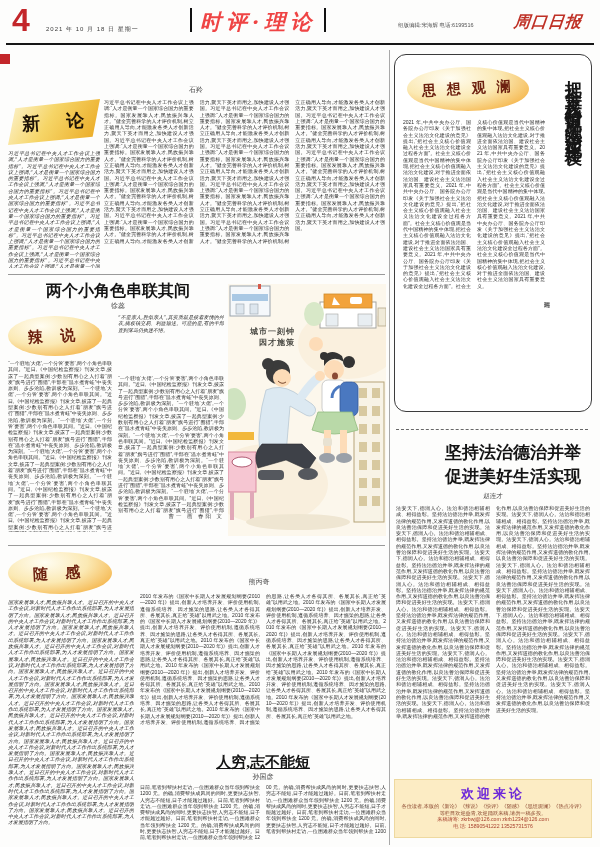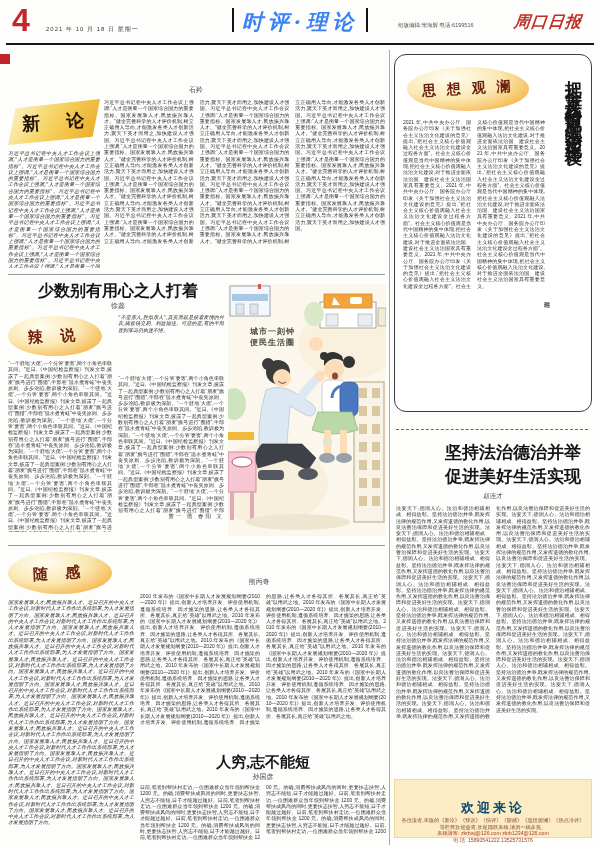--- a/index.html
+++ b/index.html
@@ -3,22 +3,22 @@
 <meta charset="utf-8">
 <style>
   html,body{margin:0;padding:0;background:#e9e9e9;}
   .page{position:relative;width:600px;height:847px;background:#fdfdfc;overflow:hidden;
         font-family:"Liberation Sans","DejaVu Sans",sans-serif;color:#1c1c1c;}
   .abs{position:absolute;}
   
   .page-num{left:12px;top:2px;font:bold 32px "Liberation Sans",sans-serif;color:#c3262a;}
   .date-line{left:46px;top:25px;font-size:6px;color:#3a3a3a;letter-spacing:1px;}
   .red-mark{left:0;top:54px;width:10px;height:10px;background:#c3262a;}
-  .section-title{left:182px;top:8px;width:236px;text-align:center;
-      font:bold italic 21px "DejaVu Serif",serif;letter-spacing:5px;color:#3b82f6;}
+  .section-title{left:182px;top:8px;width:236px;
+      font:bold italic 21px "DejaVu Serif",serif;letter-spacing:5px;color:#ef4444;}
   .section-title .bar{display:inline-block;width:2px;height:24px;background:#111;
       vertical-align:-3px;margin:0 8px;}
   .editor-line{left:398px;top:22px;font-size:5.5px;color:#555;}
   .masthead{left:514px;top:12px;font:bold italic 16px "DejaVu Serif",serif;color:#bf3126;
       transform:skewX(-6deg);letter-spacing:1px;}
   .header-rule{left:6px;top:43px;width:588px;height:1.5px;background:#161616;}
   
   .headline{font-family:"Liberation Serif","DejaVu Serif",serif;font-weight:bold;color:#141414;
       text-align:center;}
   .byline{text-align:center;font-size:7px;color:#4a4a4a;}
@@ -41,22 +41,22 @@
       transform:rotate(-3deg);}
   
   .thought-box{left:394px;top:54px;width:196px;height:356px;border:1px solid #3c3c3c;
       border-radius:12px;background:#fff;}
   .v-title{writing-mode:vertical-rl;text-orientation:upright;
       font:bold 17px "Liberation Serif","DejaVu Serif",serif;letter-spacing:4px;color:#161616;}
   .v-byline{writing-mode:vertical-rl;text-orientation:upright;font-size:6px;color:#555;}
   .dashed-rule{border-top:1px dashed #666;height:0;}
   .submit-box{left:394px;top:779px;width:198px;height:59px;background:#fcecc4;
       border:1px solid #eed9a0;box-sizing:border-box;text-align:center;}
-  .submit-title{font:bold 13px "Liberation Serif",serif;color:#0c4a6e;letter-spacing:3px;
-      margin-top:19px;}
+  .submit-title{font:bold 13px "Liberation Serif",serif;color:#6d28d9;letter-spacing:3px;
+      margin-top:5px;}
   .submit-line{font-size:5.2px;line-height:6.5px;color:#8d4a32;padding:0 5px;}
   .submit-line.contact{color:#a8402e;}
   
   .illu{left:228px;top:284px;width:158px;height:252px;}
   .illu-caption{position:absolute;left:22px;top:42px;font:bold 8px "Liberation Serif",serif;
       color:#4a4a44;line-height:11px;letter-spacing:1px;text-align:right;}
   .credit{font-size:5.5px;color:#444;text-align:right;letter-spacing:2px;}
 </style>
 </head>
 <body>
@@ -78,21 +78,21 @@
   <div class="abs" style="left:8px;top:99px;width:92px;height:172px;">
     <div class="seal-diamond">
         <span>新 论</span>
       </div>
     <div class="body-text italic-text" style="height:118px;margin-top:5px;">习近平总书记在中央人才工作会议上强调,“人才是衡量一个国家综合国力的重要指标”。习近平总书记在中央人才工作会议上强调,“人才是衡量一个国家综合国力的重要指标”。习近平总书记在中央人才工作会议上强调,“人才是衡量一个国家综合国力的重要指标”。习近平总书记在中央人才工作会议上强调,“人才是衡量一个国家综合国力的重要指标”。习近平总书记在中央人才工作会议上强调,“人才是衡量一个国家综合国力的重要指标”。习近平总书记在中央人才工作会议上强调,“人才是衡量一个国家综合国力的重要指标”。习近平总书记在中央人才工作会议上强调,“人才是衡量一个国家综合国力的重要指标”。习近平总书记在中央人才工作会议上强调,“人才是衡量一个国家综合国力的重要指标”。习近平总书记在中央人才工作会议上强调,“人才是衡量一个国家综合国力的重要指标”。习近平总书记在中央人才工作会议上强调,“人才是衡量一个国家综合国力的重要指标”。</div>
   </div>
   <div class="abs body-text cols-3" style="left:104px;top:99px;width:281px;height:170px;">习近平总书记在中央人才工作会议上强调:“人才是衡量一个国家综合国力的重要指标。国家发展靠人才,民族振兴靠人才。”健全完善科学的人才评价机制,树立正确用人导向,才能激发各类人才创新活力,聚天下英才而用之,加快建设人才强国。习近平总书记在中央人才工作会议上强调:“人才是衡量一个国家综合国力的重要指标。国家发展靠人才,民族振兴靠人才。”健全完善科学的人才评价机制,树立正确用人导向,才能激发各类人才创新活力,聚天下英才而用之,加快建设人才强国。习近平总书记在中央人才工作会议上强调:“人才是衡量一个国家综合国力的重要指标。国家发展靠人才,民族振兴靠人才。”健全完善科学的人才评价机制,树立正确用人导向,才能激发各类人才创新活力,聚天下英才而用之,加快建设人才强国。习近平总书记在中央人才工作会议上强调:“人才是衡量一个国家综合国力的重要指标。国家发展靠人才,民族振兴靠人才。”健全完善科学的人才评价机制,树立正确用人导向,才能激发各类人才创新活力,聚天下英才而用之,加快建设人才强国。习近平总书记在中央人才工作会议上强调:“人才是衡量一个国家综合国力的重要指标。国家发展靠人才,民族振兴靠人才。”健全完善科学的人才评价机制,树立正确用人导向,才能激发各类人才创新活力,聚天下英才而用之,加快建设人才强国。习近平总书记在中央人才工作会议上强调:“人才是衡量一个国家综合国力的重要指标。国家发展靠人才,民族振兴靠人才。”健全完善科学的人才评价机制,树立正确用人导向,才能激发各类人才创新活力,聚天下英才而用之,加快建设人才强国。习近平总书记在中央人才工作会议上强调:“人才是衡量一个国家综合国力的重要指标。国家发展靠人才,民族振兴靠人才。”健全完善科学的人才评价机制,树立正确用人导向,才能激发各类人才创新活力,聚天下英才而用之,加快建设人才强国。习近平总书记在中央人才工作会议上强调:“人才是衡量一个国家综合国力的重要指标。国家发展靠人才,民族振兴靠人才。”健全完善科学的人才评价机制,树立正确用人导向,才能激发各类人才创新活力,聚天下英才而用之,加快建设人才强国。习近平总书记在中央人才工作会议上强调:“人才是衡量一个国家综合国力的重要指标。国家发展靠人才,民族振兴靠人才。”健全完善科学的人才评价机制,树立正确用人导向,才能激发各类人才创新活力,聚天下英才而用之,加快建设人才强国。习近平总书记在中央人才工作会议上强调:“人才是衡量一个国家综合国力的重要指标。国家发展靠人才,民族振兴靠人才。”健全完善科学的人才评价机制,树立正确用人导向,才能激发各类人才创新活力,聚天下英才而用之,加快建设人才强国。习近平总书记在中央人才工作会议上强调:“人才是衡量一个国家综合国力的重要指标。国家发展靠人才,民族振兴靠人才。”健全完善科学的人才评价机制,树立正确用人导向,才能激发各类人才创新活力,聚天下英才而用之,加快建设人才强国。</div>
 
   <div class="abs h-divider" style="left:8px;top:274px;width:377px;"></div>
 
-  <div class="abs headline" style="left:8px;top:281px;width:220px;font-size:16px;">少数别有用心之人打着</div>
+  <div class="abs headline" style="left:8px;top:281px;width:220px;font-size:16px;">两个小角色串联其间</div>
   <div class="abs byline" style="left:8px;top:301px;width:220px;">徐蕊</div>
 
   <div class="abs" style="left:8px;top:316px;width:104px;height:218px;">
     <div class="seal-ellipse" style="width:94px;height:40px;">
         <span>辣 说</span>
       </div>
     <div class="body-text" style="height:172px;margin-top:4px;">“一个驻地‘大佬’,一个分管‘要害’,两个小角色串联其间。”近日,《中国纪检监察报》刊发文章,披露了一起典型案例:少数别有用心之人打着“朋友”旗号进行“围猎”,干部在“温水煮青蛙”中丧失原则、步步沦陷,教训极为深刻。“一个驻地‘大佬’,一个分管‘要害’,两个小角色串联其间。”近日,《中国纪检监察报》刊发文章,披露了一起典型案例:少数别有用心之人打着“朋友”旗号进行“围猎”,干部在“温水煮青蛙”中丧失原则、步步沦陷,教训极为深刻。“一个驻地‘大佬’,一个分管‘要害’,两个小角色串联其间。”近日,《中国纪检监察报》刊发文章,披露了一起典型案例:少数别有用心之人打着“朋友”旗号进行“围猎”,干部在“温水煮青蛙”中丧失原则、步步沦陷,教训极为深刻。“一个驻地‘大佬’,一个分管‘要害’,两个小角色串联其间。”近日,《中国纪检监察报》刊发文章,披露了一起典型案例:少数别有用心之人打着“朋友”旗号进行“围猎”,干部在“温水煮青蛙”中丧失原则、步步沦陷,教训极为深刻。“一个驻地‘大佬’,一个分管‘要害’,两个小角色串联其间。”近日,《中国纪检监察报》刊发文章,披露了一起典型案例:少数别有用心之人打着“朋友”旗号进行“围猎”,干部在“温水煮青蛙”中丧失原则、步步沦陷,教训极为深刻。“一个驻地‘大佬’,一个分管‘要害’,两个小角色串联其间。”近日,《中国纪检监察报》刊发文章,披露了一起典型案例:少数别有用心之人打着“朋友”旗号进行“围猎”,干部在“温水煮青蛙”中丧失原则、步步沦陷,教训极为深刻。</div>
   </div>
   <div class="abs" style="left:118px;top:314px;width:106px;height:222px;">
     <div class="body-text italic-text" style="height:58px;">“不是亲人,胜似亲人”,其实质就是披着友情的外衣,搞权钱交易、利益输送。可悲的是,有的干部直到落马仍执迷不悟。</div>
@@ -171,37 +171,37 @@
       <path d="M90 128 l34 0 l6 18 q-24 8 -46 0z" fill="#b9d9a8" stroke="#93bd80" stroke-width="0.8"></path>
       <rect x="96" y="146" width="7" height="24" fill="#fddcb8"></rect>
       <rect x="112" y="146" width="7" height="24" fill="#fddcb8"></rect>
       <rect x="95" y="154" width="9" height="8" rx="2" fill="#e8e2d2"></rect>
       <ellipse cx="99" cy="174" rx="8" ry="5" fill="#9aa0a8"></ellipse>
       <ellipse cx="116" cy="174" rx="8" ry="5" fill="#9aa0a8"></ellipse>
       <circle cx="88" cy="60" r="7" fill="#fddcb8"></circle>
     </svg>
     <div class="illu-caption">
       <div>城市一刻钟</div>
-      <div>便民生活圈</div>
+      <div>因才施策</div>
     </div>
   </div>
 
   <div class="abs h-divider" style="left:8px;top:545px;width:377px;"></div>
 
   <div class="abs" style="left:8px;top:552px;width:126px;height:292px;">
     <div class="seal-ellipse" style="width:104px;height:42px;">
         <span>随 感</span>
       </div>
     <div class="body-text italic-text" style="height:244px;margin-top:5px;">国家发展靠人才,民族振兴靠人才。近日召开的中央人才工作会议,对新时代人才工作作出系统部署,为人才发展指明了方向。国家发展靠人才,民族振兴靠人才。近日召开的中央人才工作会议,对新时代人才工作作出系统部署,为人才发展指明了方向。国家发展靠人才,民族振兴靠人才。近日召开的中央人才工作会议,对新时代人才工作作出系统部署,为人才发展指明了方向。国家发展靠人才,民族振兴靠人才。近日召开的中央人才工作会议,对新时代人才工作作出系统部署,为人才发展指明了方向。国家发展靠人才,民族振兴靠人才。近日召开的中央人才工作会议,对新时代人才工作作出系统部署,为人才发展指明了方向。国家发展靠人才,民族振兴靠人才。近日召开的中央人才工作会议,对新时代人才工作作出系统部署,为人才发展指明了方向。国家发展靠人才,民族振兴靠人才。近日召开的中央人才工作会议,对新时代人才工作作出系统部署,为人才发展指明了方向。国家发展靠人才,民族振兴靠人才。近日召开的中央人才工作会议,对新时代人才工作作出系统部署,为人才发展指明了方向。国家发展靠人才,民族振兴靠人才。近日召开的中央人才工作会议,对新时代人才工作作出系统部署,为人才发展指明了方向。国家发展靠人才,民族振兴靠人才。近日召开的中央人才工作会议,对新时代人才工作作出系统部署,为人才发展指明了方向。国家发展靠人才,民族振兴靠人才。近日召开的中央人才工作会议,对新时代人才工作作出系统部署,为人才发展指明了方向。国家发展靠人才,民族振兴靠人才。近日召开的中央人才工作会议,对新时代人才工作作出系统部署,为人才发展指明了方向。国家发展靠人才,民族振兴靠人才。近日召开的中央人才工作会议,对新时代人才工作作出系统部署,为人才发展指明了方向。国家发展靠人才,民族振兴靠人才。近日召开的中央人才工作会议,对新时代人才工作作出系统部署,为人才发展指明了方向。国家发展靠人才,民族振兴靠人才。近日召开的中央人才工作会议,对新时代人才工作作出系统部署,为人才发展指明了方向。国家发展靠人才,民族振兴靠人才。近日召开的中央人才工作会议,对新时代人才工作作出系统部署,为人才发展指明了方向。</div>
   </div>
 
   <div class="abs byline" style="left:132px;top:577px;width:254px;">熊丙奇</div>
   <div class="abs body-text cols-2" style="left:140px;top:593px;width:246px;height:155px;">2010 年发布的《国家中长期人才发展规划纲要(2010—2020 年)》提出,创新人才培养开发、评价使用机制,遵循系统培养、因才施策的思路,让各类人才各得其所、各展其长,真正给“英雄”以用武之地。2010 年发布的《国家中长期人才发展规划纲要(2010—2020 年)》提出,创新人才培养开发、评价使用机制,遵循系统培养、因才施策的思路,让各类人才各得其所、各展其长,真正给“英雄”以用武之地。2010 年发布的《国家中长期人才发展规划纲要(2010—2020 年)》提出,创新人才培养开发、评价使用机制,遵循系统培养、因才施策的思路,让各类人才各得其所、各展其长,真正给“英雄”以用武之地。2010 年发布的《国家中长期人才发展规划纲要(2010—2020 年)》提出,创新人才培养开发、评价使用机制,遵循系统培养、因才施策的思路,让各类人才各得其所、各展其长,真正给“英雄”以用武之地。2010 年发布的《国家中长期人才发展规划纲要(2010—2020 年)》提出,创新人才培养开发、评价使用机制,遵循系统培养、因才施策的思路,让各类人才各得其所、各展其长,真正给“英雄”以用武之地。2010 年发布的《国家中长期人才发展规划纲要(2010—2020 年)》提出,创新人才培养开发、评价使用机制,遵循系统培养、因才施策的思路,让各类人才各得其所、各展其长,真正给“英雄”以用武之地。2010 年发布的《国家中长期人才发展规划纲要(2010—2020 年)》提出,创新人才培养开发、评价使用机制,遵循系统培养、因才施策的思路,让各类人才各得其所、各展其长,真正给“英雄”以用武之地。2010 年发布的《国家中长期人才发展规划纲要(2010—2020 年)》提出,创新人才培养开发、评价使用机制,遵循系统培养、因才施策的思路,让各类人才各得其所、各展其长,真正给“英雄”以用武之地。2010 年发布的《国家中长期人才发展规划纲要(2010—2020 年)》提出,创新人才培养开发、评价使用机制,遵循系统培养、因才施策的思路,让各类人才各得其所、各展其长,真正给“英雄”以用武之地。2010 年发布的《国家中长期人才发展规划纲要(2010—2020 年)》提出,创新人才培养开发、评价使用机制,遵循系统培养、因才施策的思路,让各类人才各得其所、各展其长,真正给“英雄”以用武之地。2010 年发布的《国家中长期人才发展规划纲要(2010—2020 年)》提出,创新人才培养开发、评价使用机制,遵循系统培养、因才施策的思路,让各类人才各得其所、各展其长,真正给“英雄”以用武之地。</div>
 
-  <div class="abs headline" style="left:140px;top:753px;width:246px;font-size:15px;">人穷,志不能短</div>
+  <div class="abs headline" style="left:140px;top:753px;width:246px;font-size:15px;text-decoration:underline;">人穷,志不能短</div>
   <div class="abs byline" style="left:140px;top:772px;width:246px;">孙国彦</div>
   <div class="abs body-text cols-2" style="left:140px;top:784px;width:246px;height:60px;">日前,笔者到帮扶村走访,一位困难群众当年领到帮扶金 1200 元。的确,消费帮扶成风尚的同时,更要扶志扶智,人穷志不能短,日子才能越过越好。日前,笔者到帮扶村走访,一位困难群众当年领到帮扶金 1200 元。的确,消费帮扶成风尚的同时,更要扶志扶智,人穷志不能短,日子才能越过越好。日前,笔者到帮扶村走访,一位困难群众当年领到帮扶金 1200 元。的确,消费帮扶成风尚的同时,更要扶志扶智,人穷志不能短,日子才能越过越好。日前,笔者到帮扶村走访,一位困难群众当年领到帮扶金 1200 元。的确,消费帮扶成风尚的同时,更要扶志扶智,人穷志不能短,日子才能越过越好。日前,笔者到帮扶村走访,一位困难群众当年领到帮扶金 1200 元。的确,消费帮扶成风尚的同时,更要扶志扶智,人穷志不能短,日子才能越过越好。日前,笔者到帮扶村走访,一位困难群众当年领到帮扶金 1200 元。的确,消费帮扶成风尚的同时,更要扶志扶智,人穷志不能短,日子才能越过越好。日前,笔者到帮扶村走访,一位困难群众当年领到帮扶金 1200 元。的确,消费帮扶成风尚的同时,更要扶志扶智,人穷志不能短,日子才能越过越好。</div>
 
   <div class="abs thought-box">
     <div class="seal-ellipse" style="position:absolute;left:12px;top:12px;width:122px;height:44px;">
       <span style="font-size:14px;letter-spacing:3px;">思 想 观 澜</span>
     </div>
     <div class="v-title" style="position:absolute;right:6px;top:12px;height:336px;">把社会主义核心价值观融入法治文化建设</div>
     <div class="v-byline" style="position:absolute;right:40px;top:242px;height:60px;">许阿琨</div>
     <div class="body-text cols-2" style="position:absolute;left:8px;top:64px;width:142px;height:284px;">2021 年,中共中央办公厅、国务院办公厅印发《关于加强社会主义法治文化建设的意见》提出,“把社会主义核心价值观融入社会主义法治文化建设全过程各方面”。社会主义核心价值观是当代中国精神的集中体现,把社会主义核心价值观融入法治文化建设,对于推进全面依法治国、建设社会主义法治国家具有重要意义。2021 年,中共中央办公厅、国务院办公厅印发《关于加强社会主义法治文化建设的意见》提出,“把社会主义核心价值观融入社会主义法治文化建设全过程各方面”。社会主义核心价值观是当代中国精神的集中体现,把社会主义核心价值观融入法治文化建设,对于推进全面依法治国、建设社会主义法治国家具有重要意义。2021 年,中共中央办公厅、国务院办公厅印发《关于加强社会主义法治文化建设的意见》提出,“把社会主义核心价值观融入社会主义法治文化建设全过程各方面”。社会主义核心价值观是当代中国精神的集中体现,把社会主义核心价值观融入法治文化建设,对于推进全面依法治国、建设社会主义法治国家具有重要意义。2021 年,中共中央办公厅、国务院办公厅印发《关于加强社会主义法治文化建设的意见》提出,“把社会主义核心价值观融入社会主义法治文化建设全过程各方面”。社会主义核心价值观是当代中国精神的集中体现,把社会主义核心价值观融入法治文化建设,对于推进全面依法治国、建设社会主义法治国家具有重要意义。2021 年,中共中央办公厅、国务院办公厅印发《关于加强社会主义法治文化建设的意见》提出,“把社会主义核心价值观融入社会主义法治文化建设全过程各方面”。社会主义核心价值观是当代中国精神的集中体现,把社会主义核心价值观融入法治文化建设,对于推进全面依法治国、建设社会主义法治国家具有重要意义。</div>

